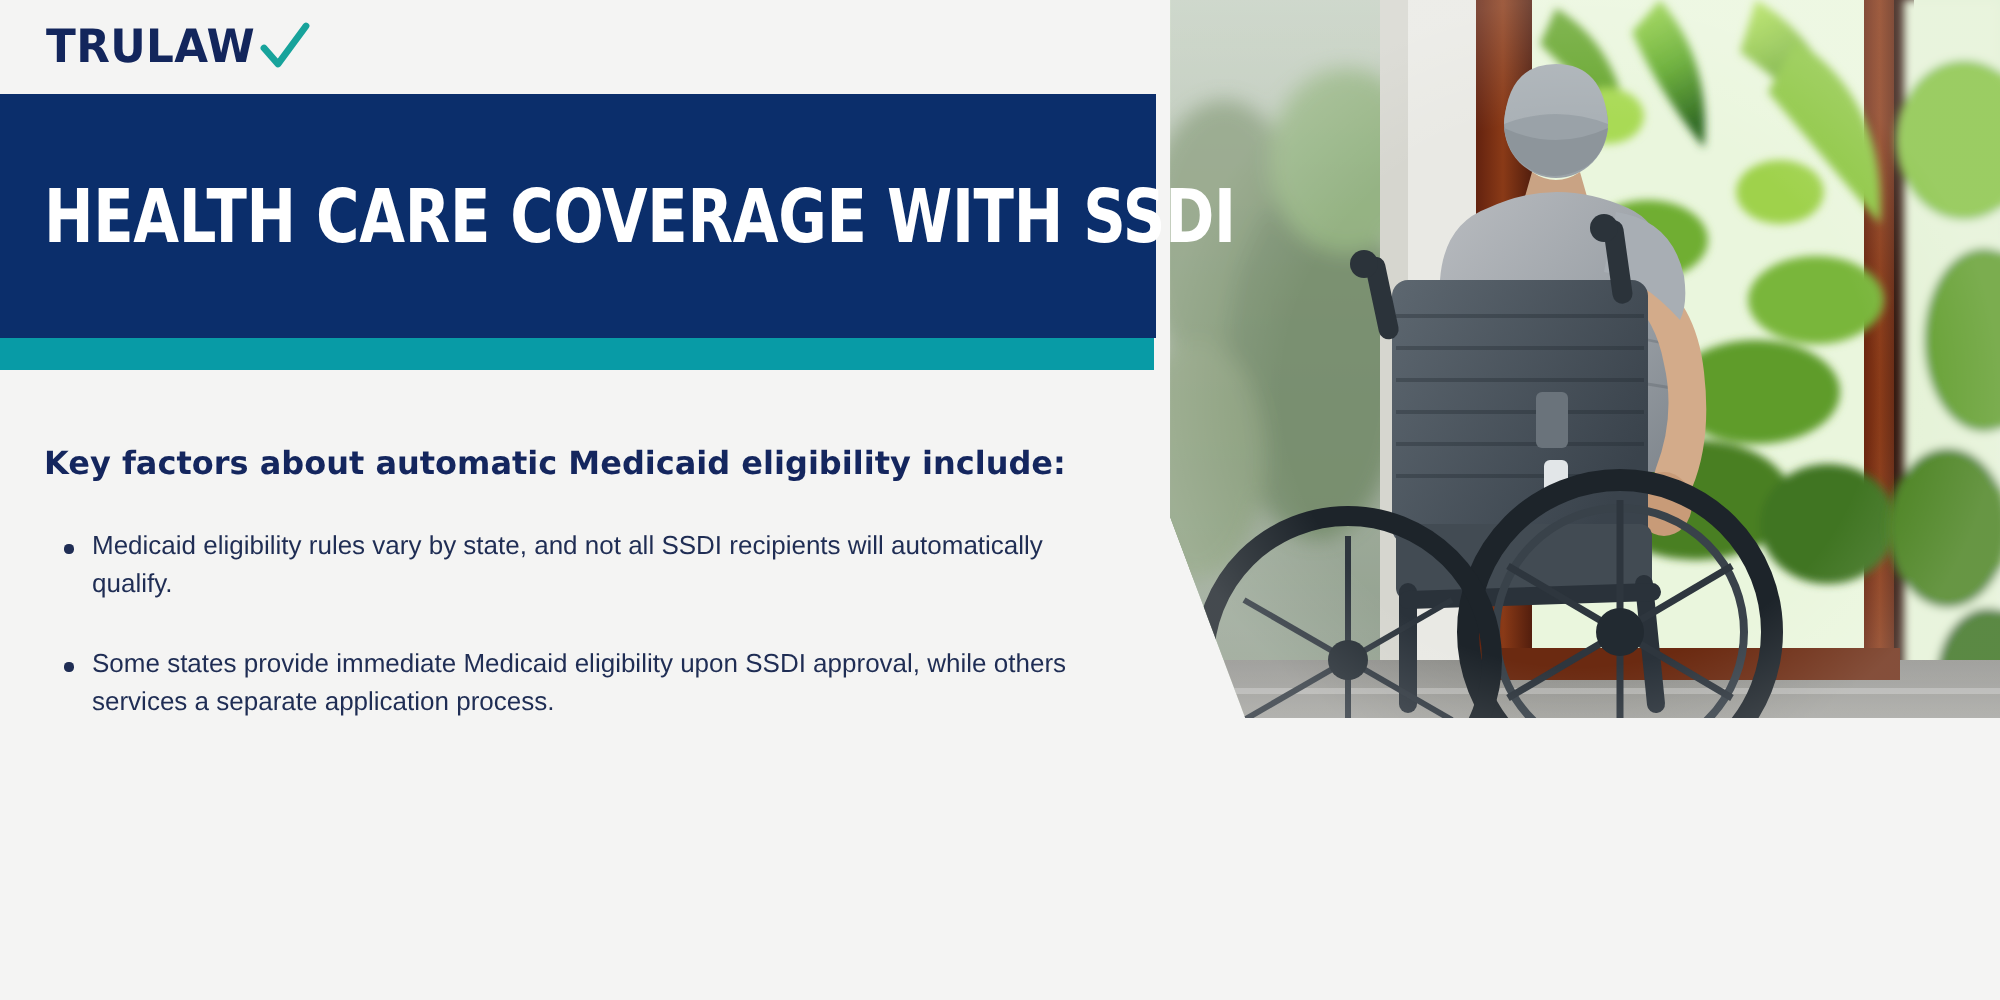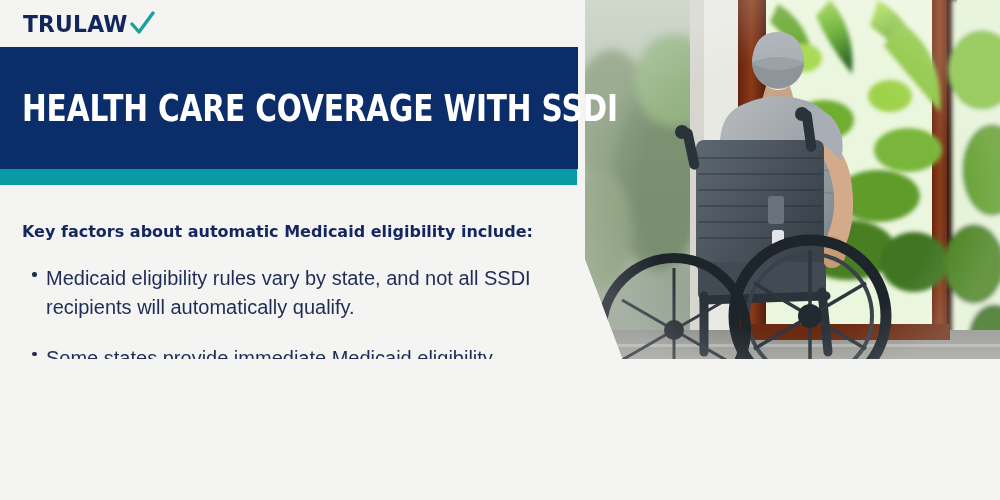--- a/index.html
+++ b/index.html
@@ -114,21 +114,21 @@
   }
   .bullets {
     list-style: none;
     margin: 0;
     padding: 0;
   }
   .bullets li {
     position: relative;
     padding-left: 24px;
     margin-bottom: 21px;
-    font-size: 20px;
+    font-size: 13px;
     line-height: 1.46;
     color: #1f2d54;
   }
   .bullets li:last-child { margin-bottom: 0; }
   .bullets li .dot {
     position: absolute;
     left: 10px;
     top: 8px;
     width: 4.5px;
     height: 4.5px;

